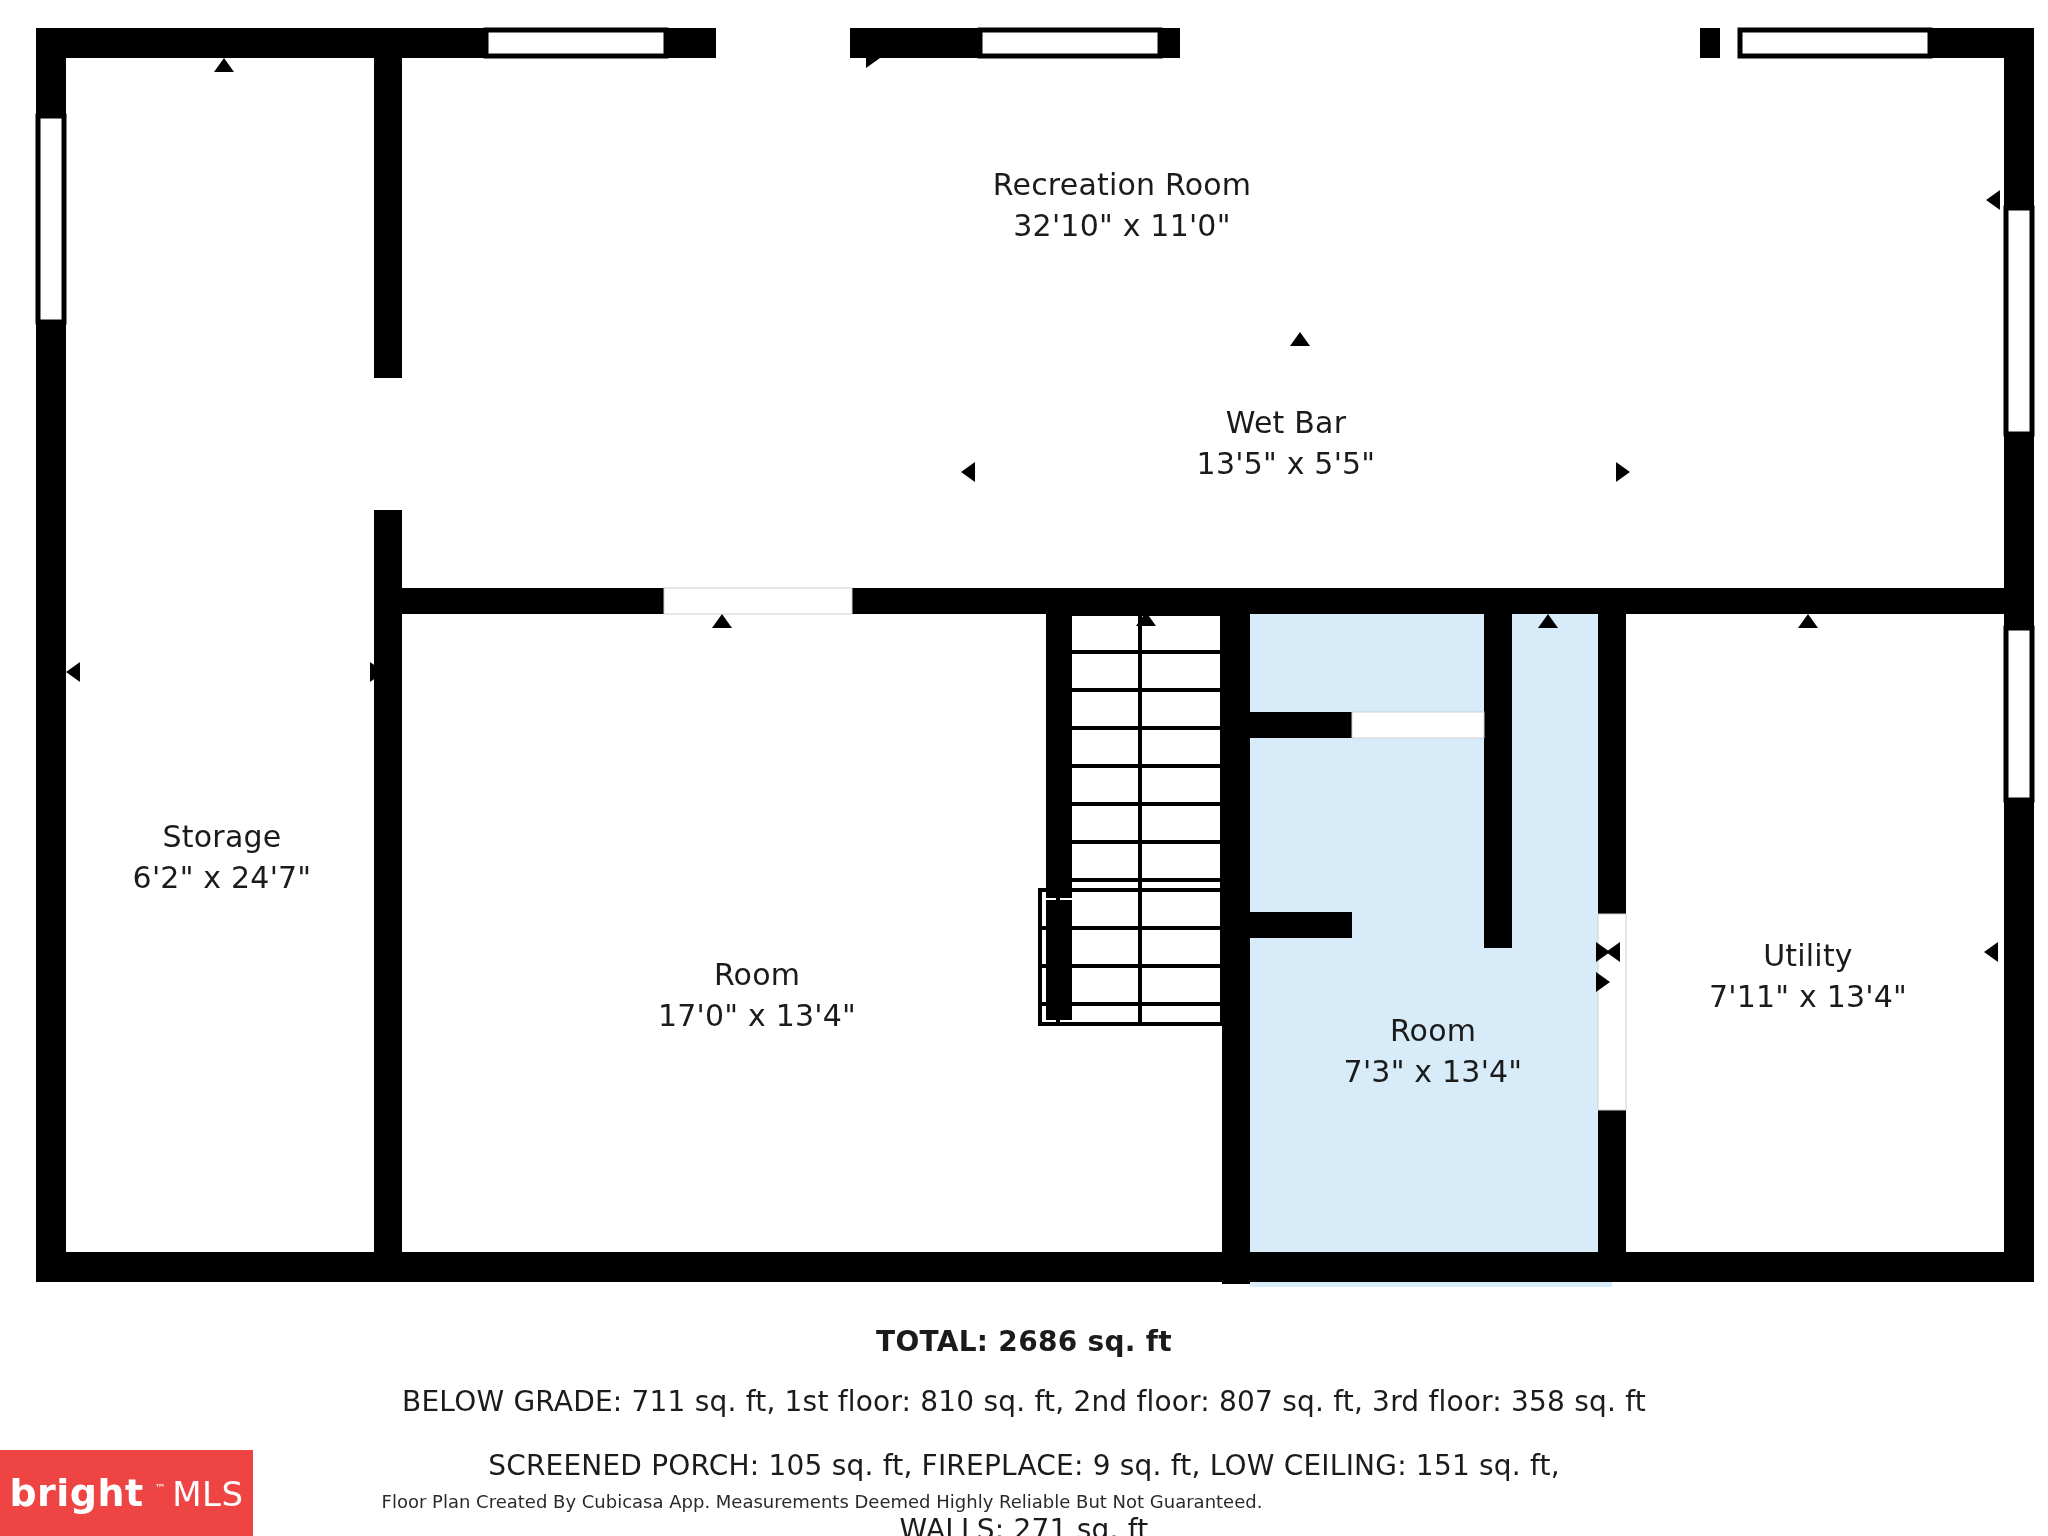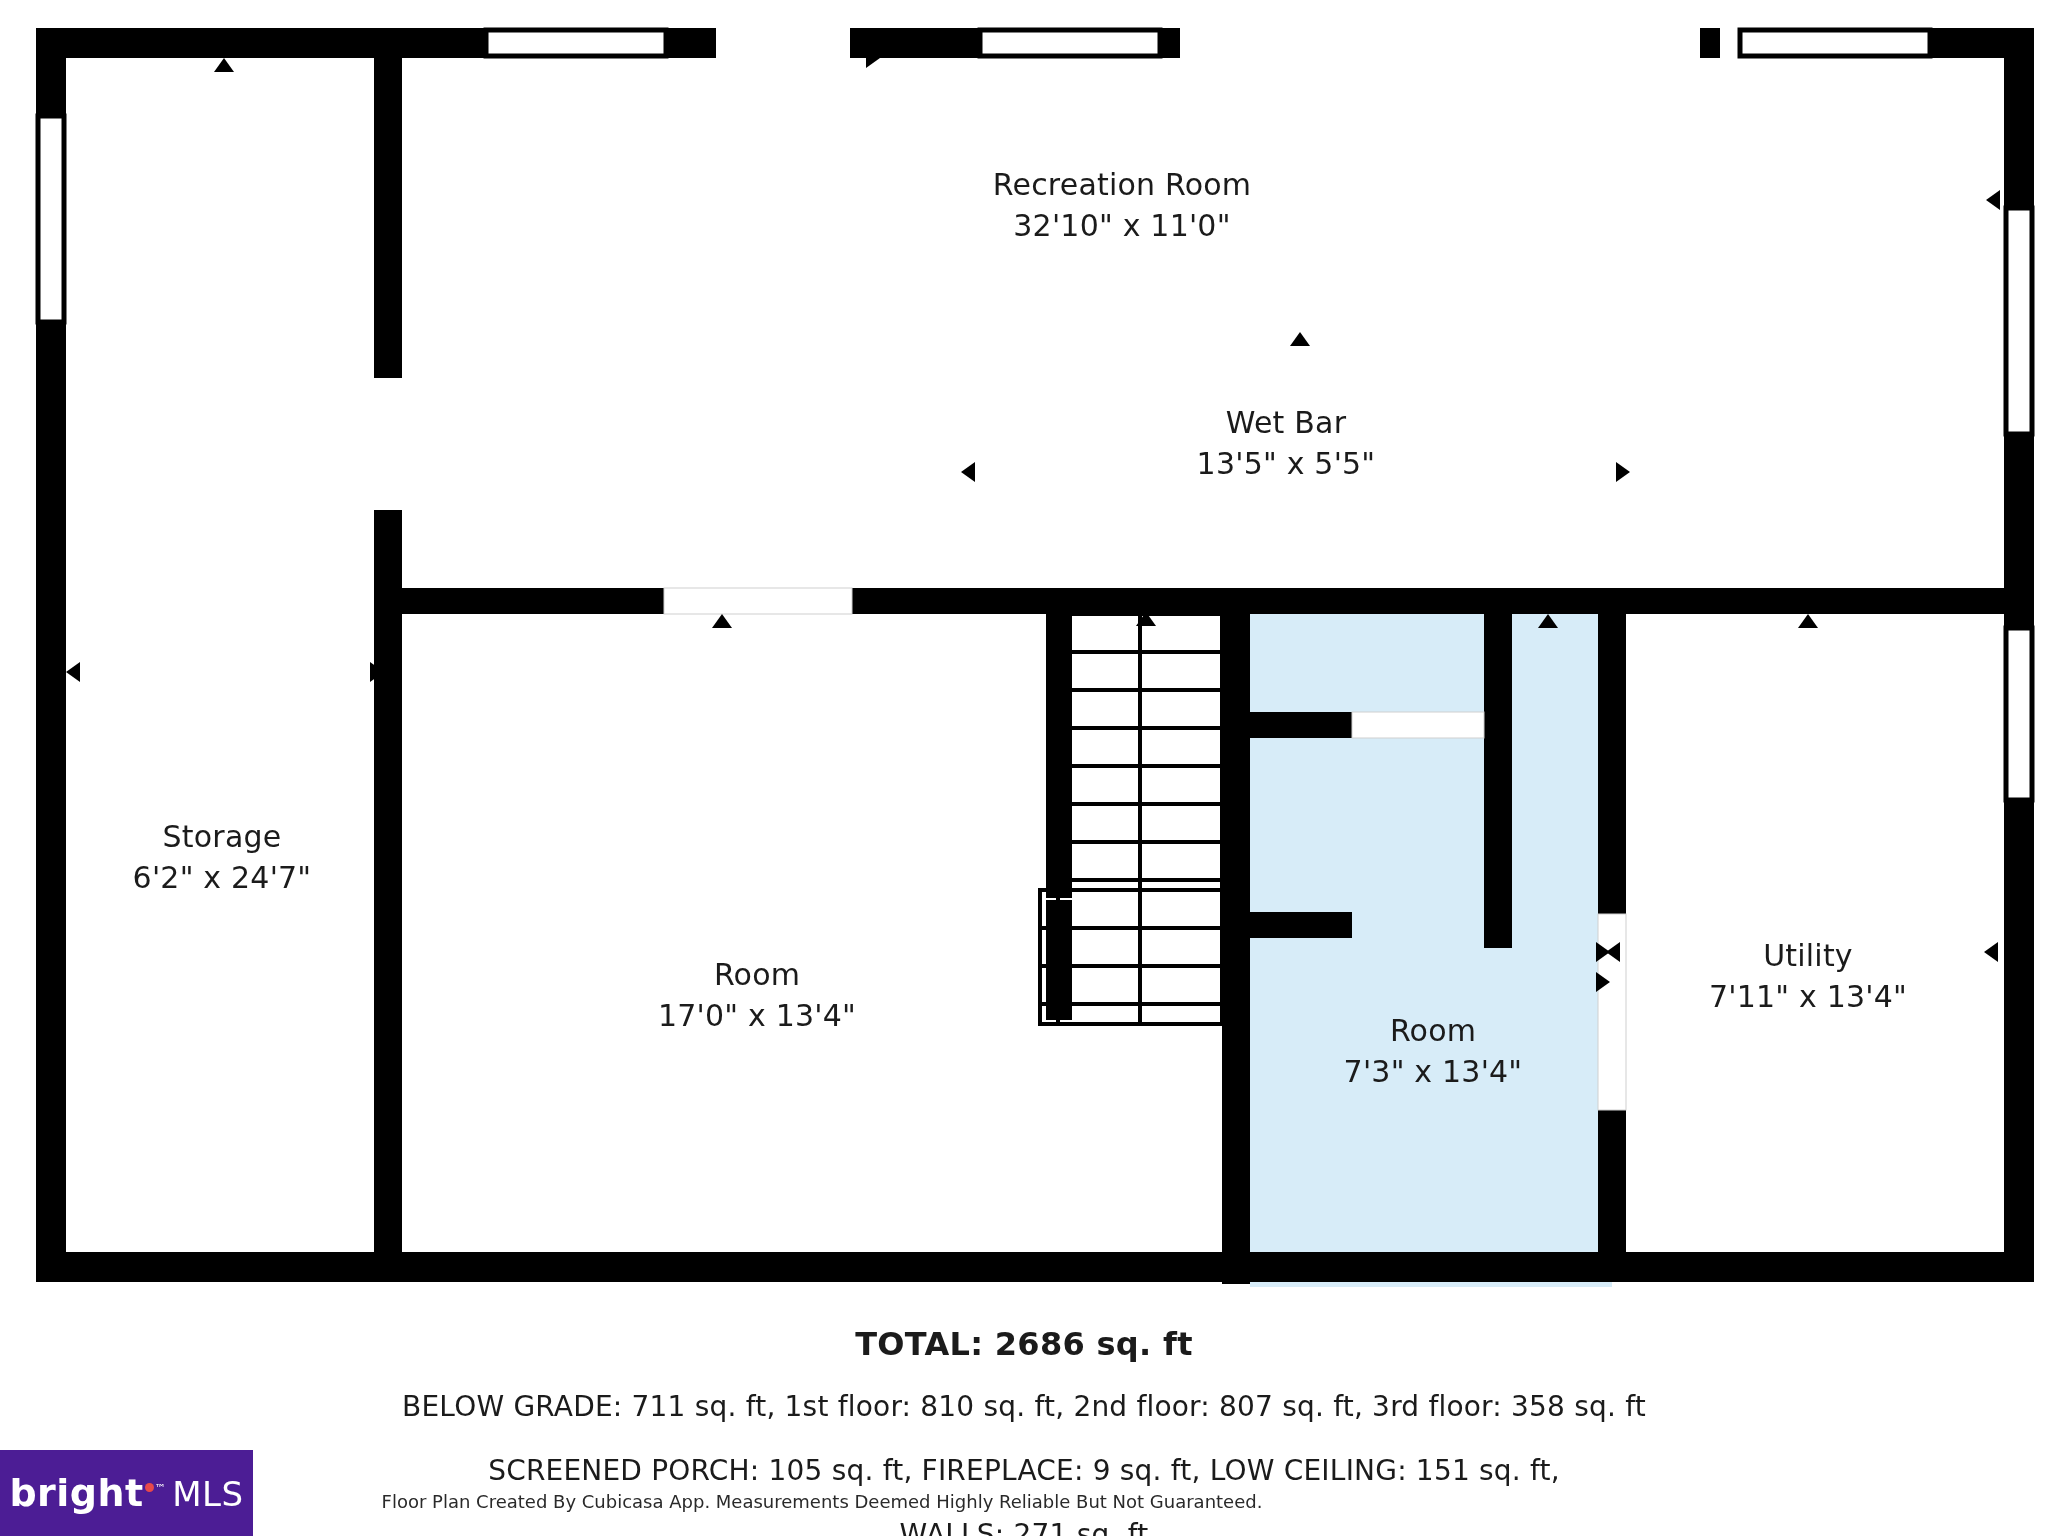--- a/index.html
+++ b/index.html
@@ -40,21 +40,21 @@
   }
   .summary {
     position: absolute;
     left: 0;
     top: 1325px;
     width: 2048px;
     text-align: center;
     color: #1b1b1b;
   }
   .summary-total {
-    font-size: 32px;
+    font-size: 28px;
     font-weight: bold;
     letter-spacing: 0.3px;
     margin-bottom: 5px;
   }
   .summary-line {
     font-size: 28px;
     letter-spacing: 0.2px;
     line-height: 1.42;
     margin-top: 24px;
   }
@@ -66,21 +66,21 @@
     text-align: center;
     font-size: 18px;
     color: #2a2a2a;
   }
   .logo {
     position: absolute;
     left: 0;
     top: 1450px;
     width: 253px;
     height: 86px;
-    background: #4c1d95;
+    background: #ef4444;
     display: flex;
     align-items: center;
     justify-content: center;
   }
   .logo-text {
     font-size: 38px;
     color: #ffffff;
     letter-spacing: 0.5px;
     font-family: "DejaVu Sans", sans-serif;
   }

